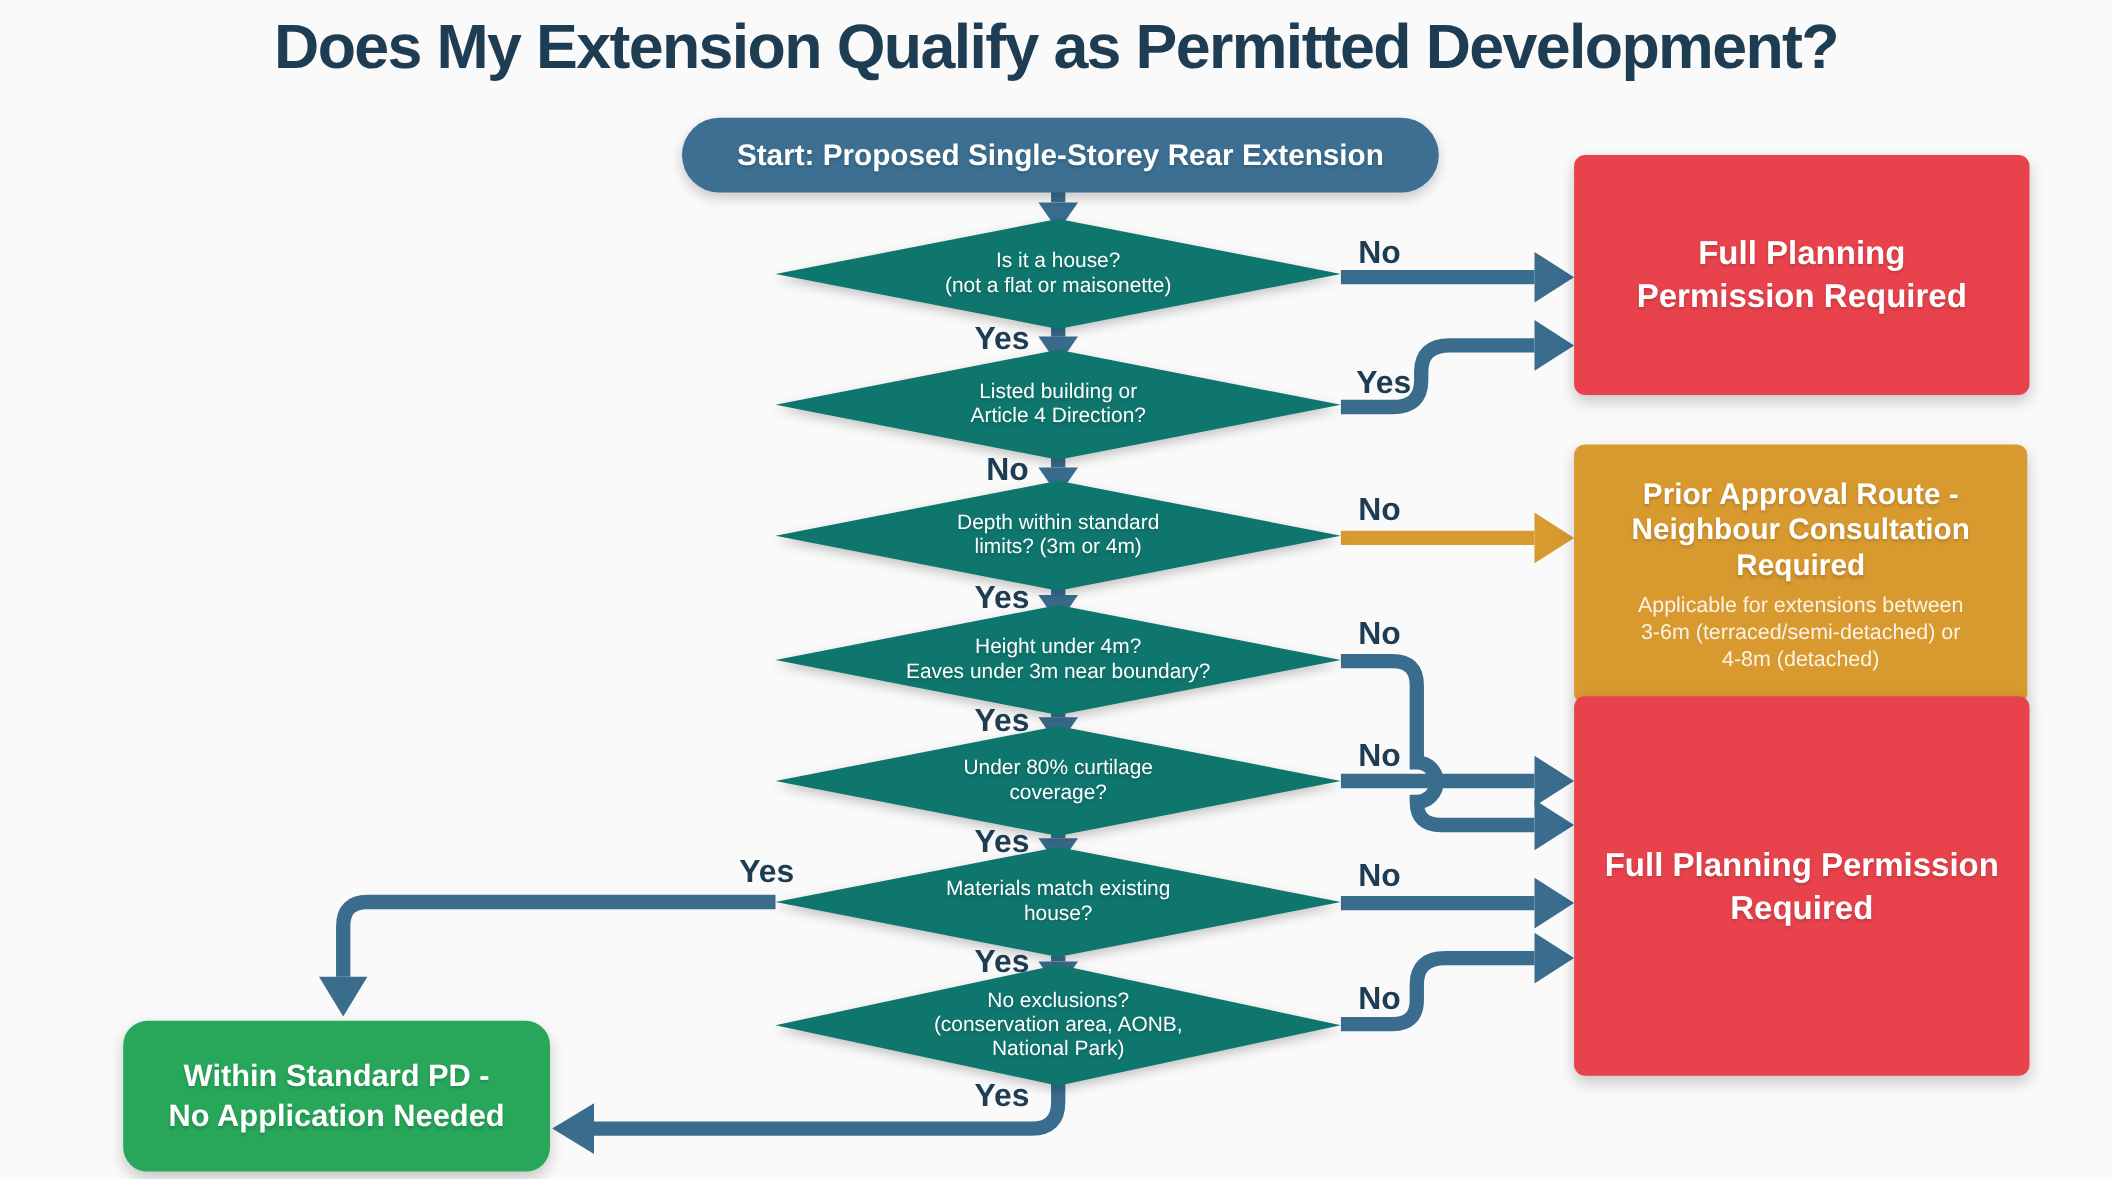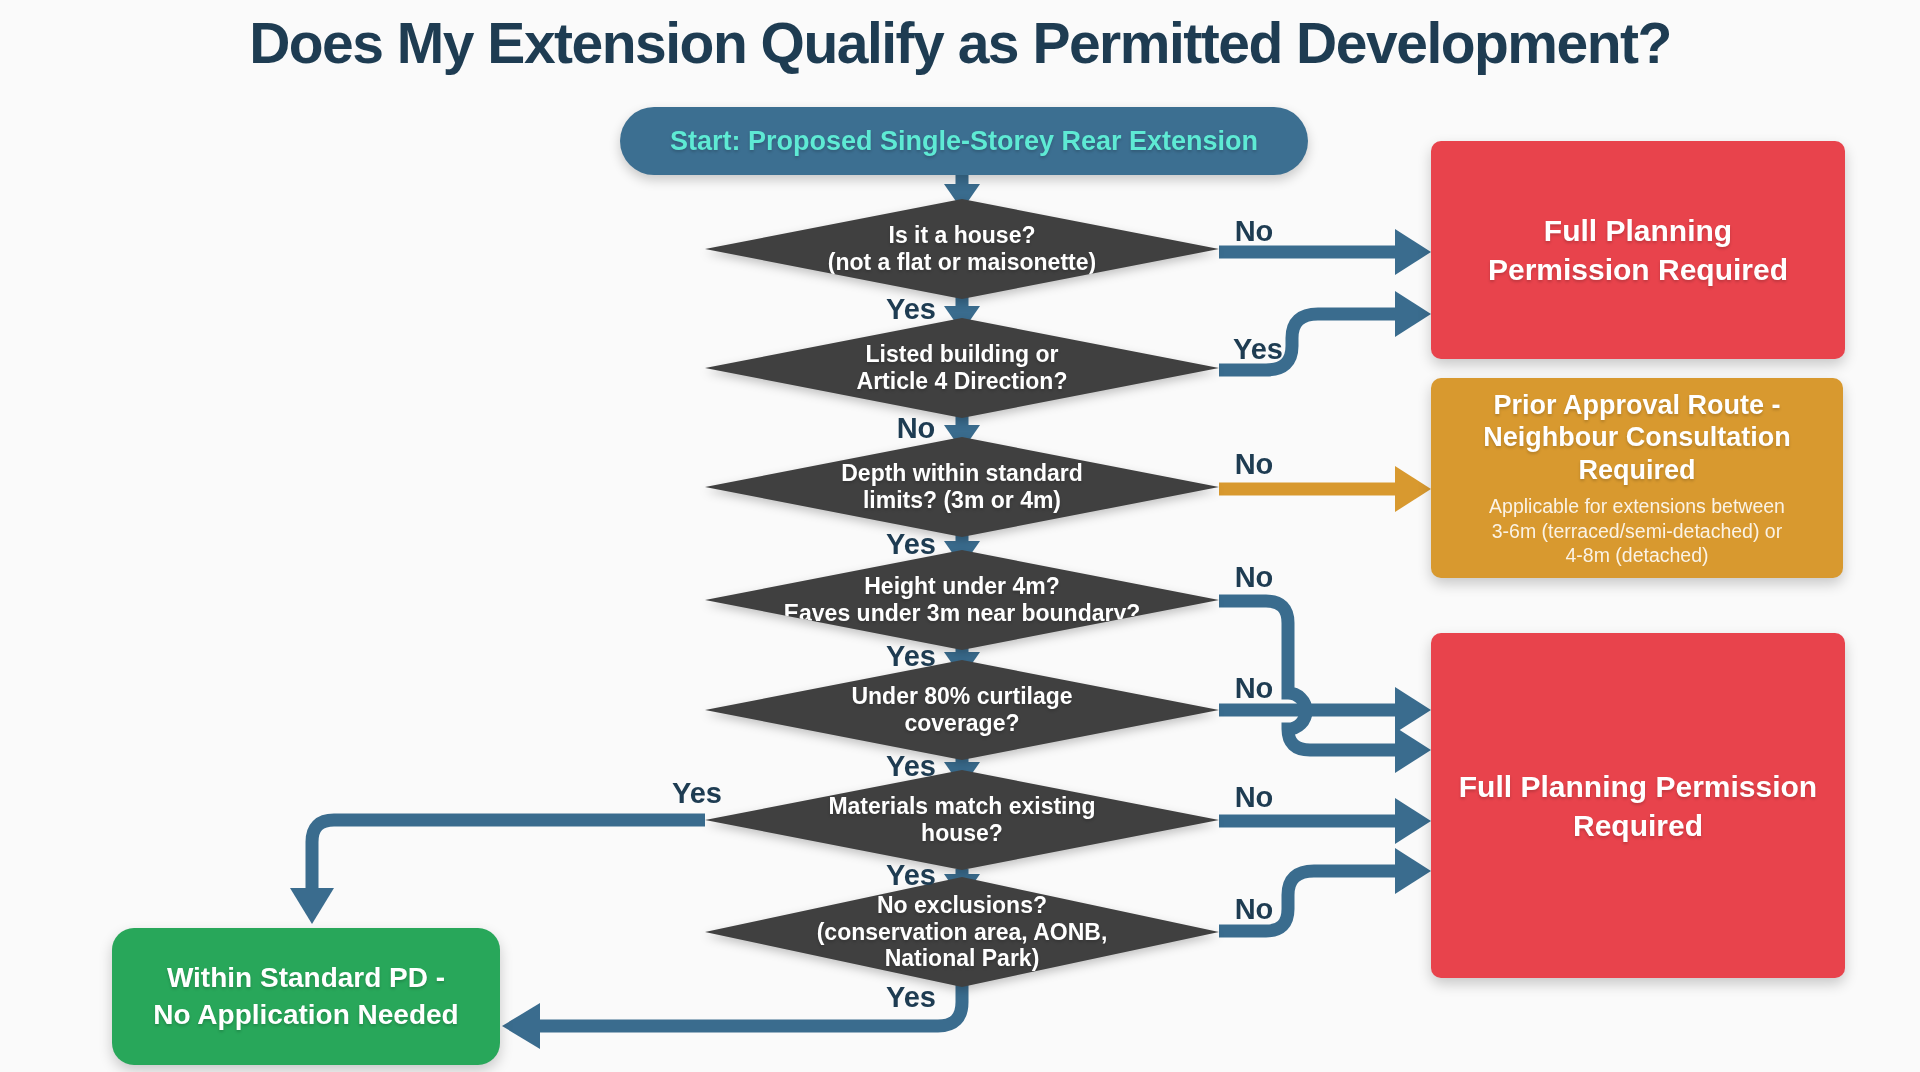--- a/index.html
+++ b/index.html
@@ -19,53 +19,53 @@
   svg.wires{position:absolute;left:0;top:0;width:1920px;height:1072px;}
   .wire{stroke:#3a6c8e;stroke-width:13;fill:none;}
   .wire.orange{stroke:#d8992f;}
   .head{fill:#3a6c8e;stroke:none;}
   .head.orange{fill:#d8992f;}
   
   .pill{
     position:absolute;left:620px;top:107px;width:688px;height:68px;
     background:#3c6f91;border-radius:34px;
     display:flex;align-items:center;justify-content:center;
-    color:#5eead4;font-size:27px;font-weight:700;
+    color:#ffffff;font-size:27px;font-weight:700;
     box-shadow:0 5px 12px rgba(0,0,0,.20);
     text-shadow:0 2px 3px rgba(0,0,0,.18);
   }
   
   .diamond{
     position:absolute;left:705px;width:514px;height:100px;
     filter:drop-shadow(0 4px 5px rgba(0,0,0,.22));
   }
   .dshape{
     width:100%;height:100%;
-    background:#404040;
+    background:#0f766e;
     clip-path:polygon(50% 0%,100% 50%,50% 100%,0% 50%);
     display:flex;align-items:center;justify-content:center;text-align:center;
-    color:#fff;font-size:23px;font-weight:700;line-height:1.16;
+    color:#fff;font-size:19px;font-weight:400;line-height:1.16;
     white-space:pre-line;
     text-shadow:0 2px 3px rgba(0,0,0,.18);
   }
   .d1{top:199px;} .d2{top:318px;} .d3{top:437px;}
   .d4{top:550px;} .d5{top:660px;} .d6{top:770px;}
   .d7{top:877px;height:110px;}
   
   .outcome{
     position:absolute;border-radius:10px;
     display:flex;flex-direction:column;align-items:center;justify-content:center;
     text-align:center;color:#fff;
     box-shadow:0 6px 14px rgba(0,0,0,.20);
     white-space:pre-line;
   }
   .outcome .big{font-size:30px;font-weight:700;line-height:1.3;text-shadow:0 2px 3px rgba(0,0,0,.18);white-space:pre-line;}
   .red1{left:1431px;top:141px;width:414px;height:218px;background:#e8434c;}
   .red2{left:1431px;top:633px;width:414px;height:345px;background:#e8434c;}
-  .orangebox{left:1431px;top:378px;width:412px;height:200px;background:#d8992f;}
+  .orangebox{left:1431px;top:404px;width:412px;height:236px;background:#d8992f;}
   .orangebox .big{font-size:27px;line-height:1.22;}
   .orangebox .note{font-size:19.5px;font-weight:400;line-height:1.25;color:rgba(255,255,255,.88);margin-top:7px;white-space:pre-line;}
   .greenbox{left:112px;top:928px;width:388px;height:137px;background:#28a75a;border-radius:22px;}
   .greenbox .big{font-size:28px;}
   
   .lbl{
     position:absolute;transform:translate(-50%,-50%);
     font-size:29px;font-weight:800;color:#1e3c52;
   }
   .l-yes1{left:911px;top:309px;}  .l-no1{left:1254px;top:231px;}

